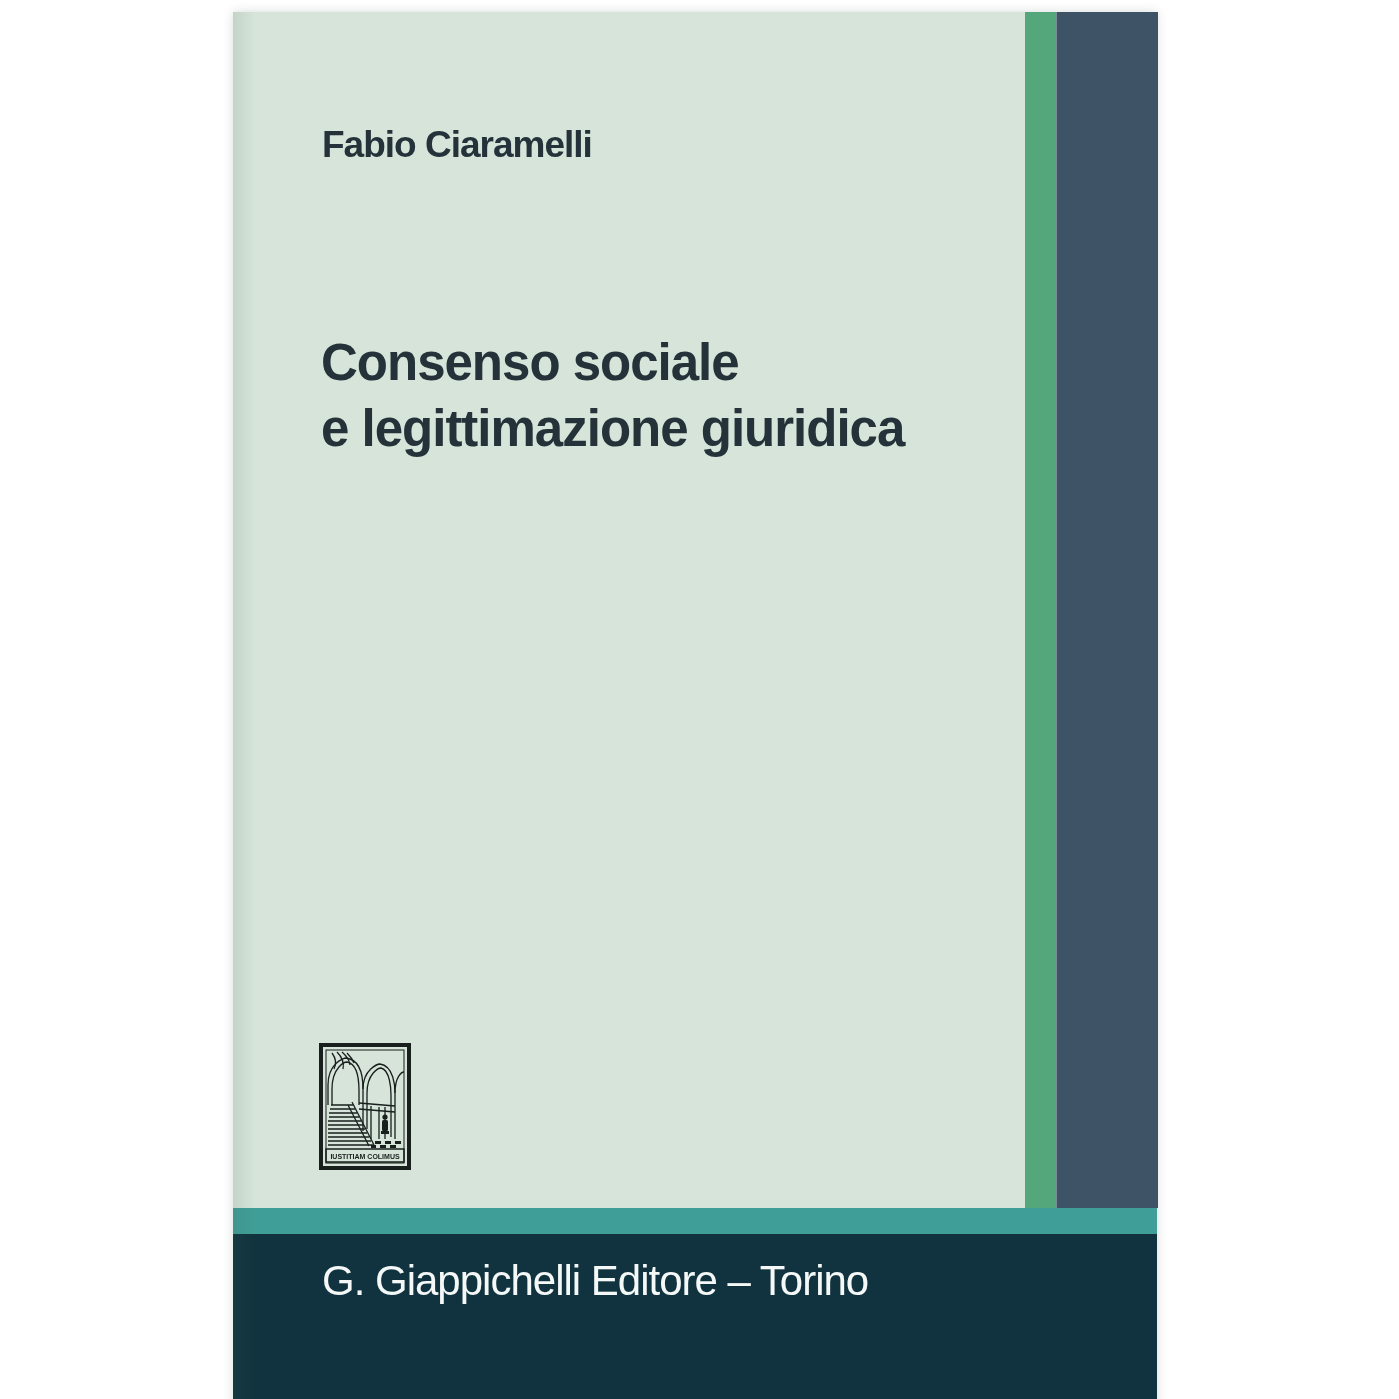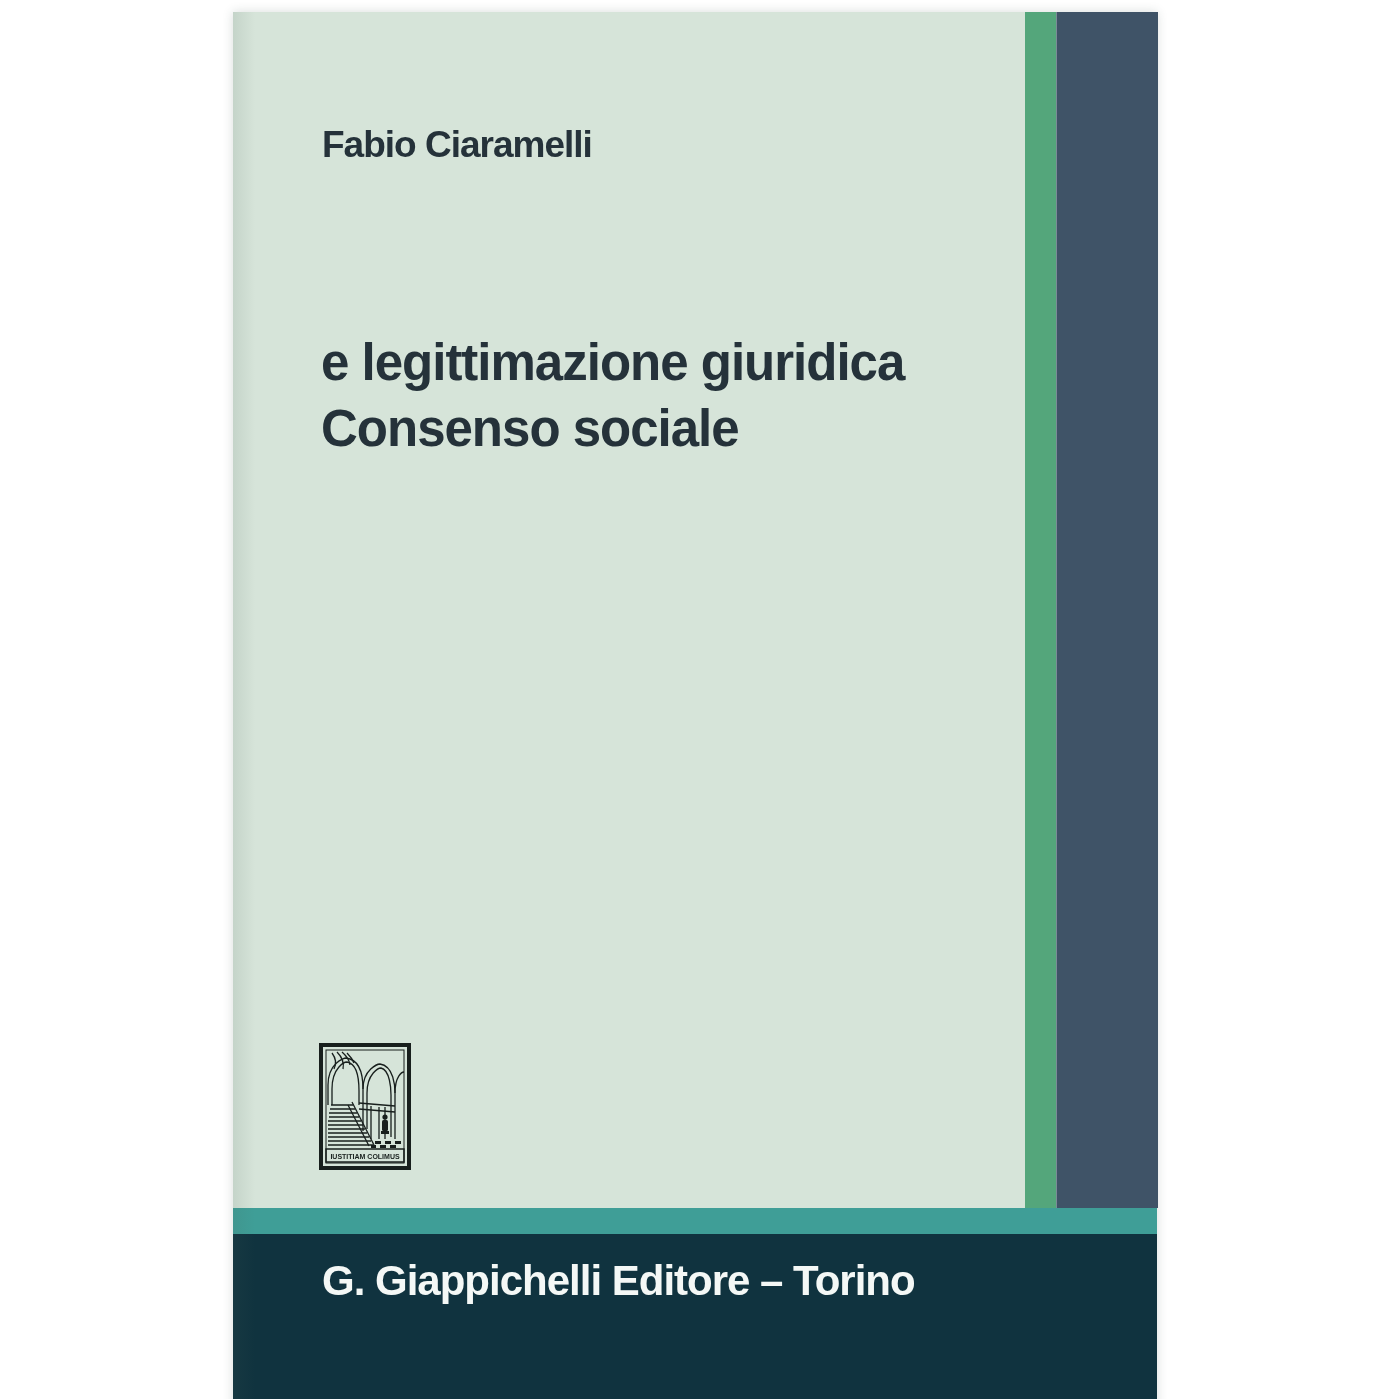--- a/index.html
+++ b/index.html
@@ -65,40 +65,40 @@
     position:absolute;left:88px;top:461px;
     font-size:45px;font-weight:bold;letter-spacing:-1px;
     color:var(--title-text);
     white-space:nowrap;z-index:3;
   }
   .emblem{
     position:absolute;left:86px;top:1031px;width:92px;height:127px;z-index:3;
   }
   .publisher{
     position:absolute;left:89px;top:1245px;
-    font-size:42px;font-weight:bold;letter-spacing:-1px;
+    font-size:42px;font-weight:normal;letter-spacing:-1px;
     color:var(--publisher-text);
     white-space:nowrap;z-index:3;
   }
 </style>
 </head>
 <body>
 
 <div class="cover">
 
   <div class="stripe-green"></div>
   <div class="stripe-slate"></div>
   <div class="stripe-teal"></div>
   <div class="band-navy"></div>
 
   <div class="author">Fabio Ciaramelli</div>
 
   <div class="title">
+    <div>Consenso sociale</div>
     <div>e legittimazione giuridica</div>
-    <div>Consenso sociale</div>
   </div>
 
 
   <svg class="emblem" viewBox="0 0 92 127" aria-hidden="true">
 
     <rect x="2" y="2" width="88" height="123" fill="none" stroke="var(--emblem-ink)" stroke-width="4"></rect>
     <rect x="7" y="7" width="78" height="113" fill="none" stroke="var(--emblem-ink)" stroke-width="1"></rect>
 
     <g stroke="var(--emblem-ink)" fill="none" stroke-width="1.3">
       <path d="M9 42 C9 20 25 15 27 15 C44 17 44 40 44 46"></path>

